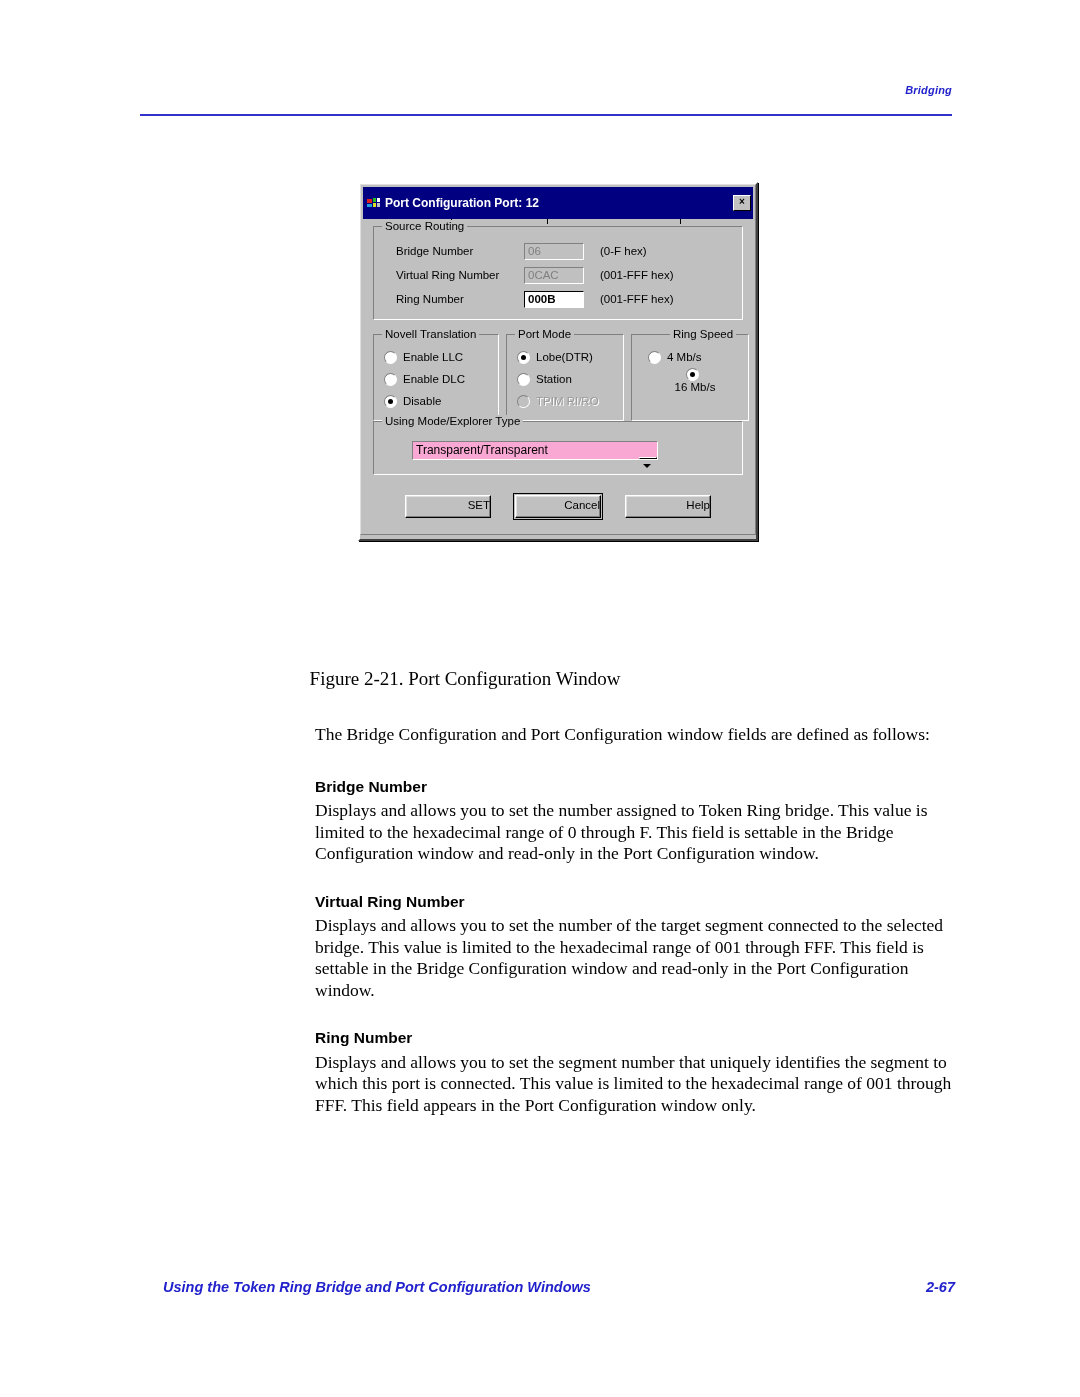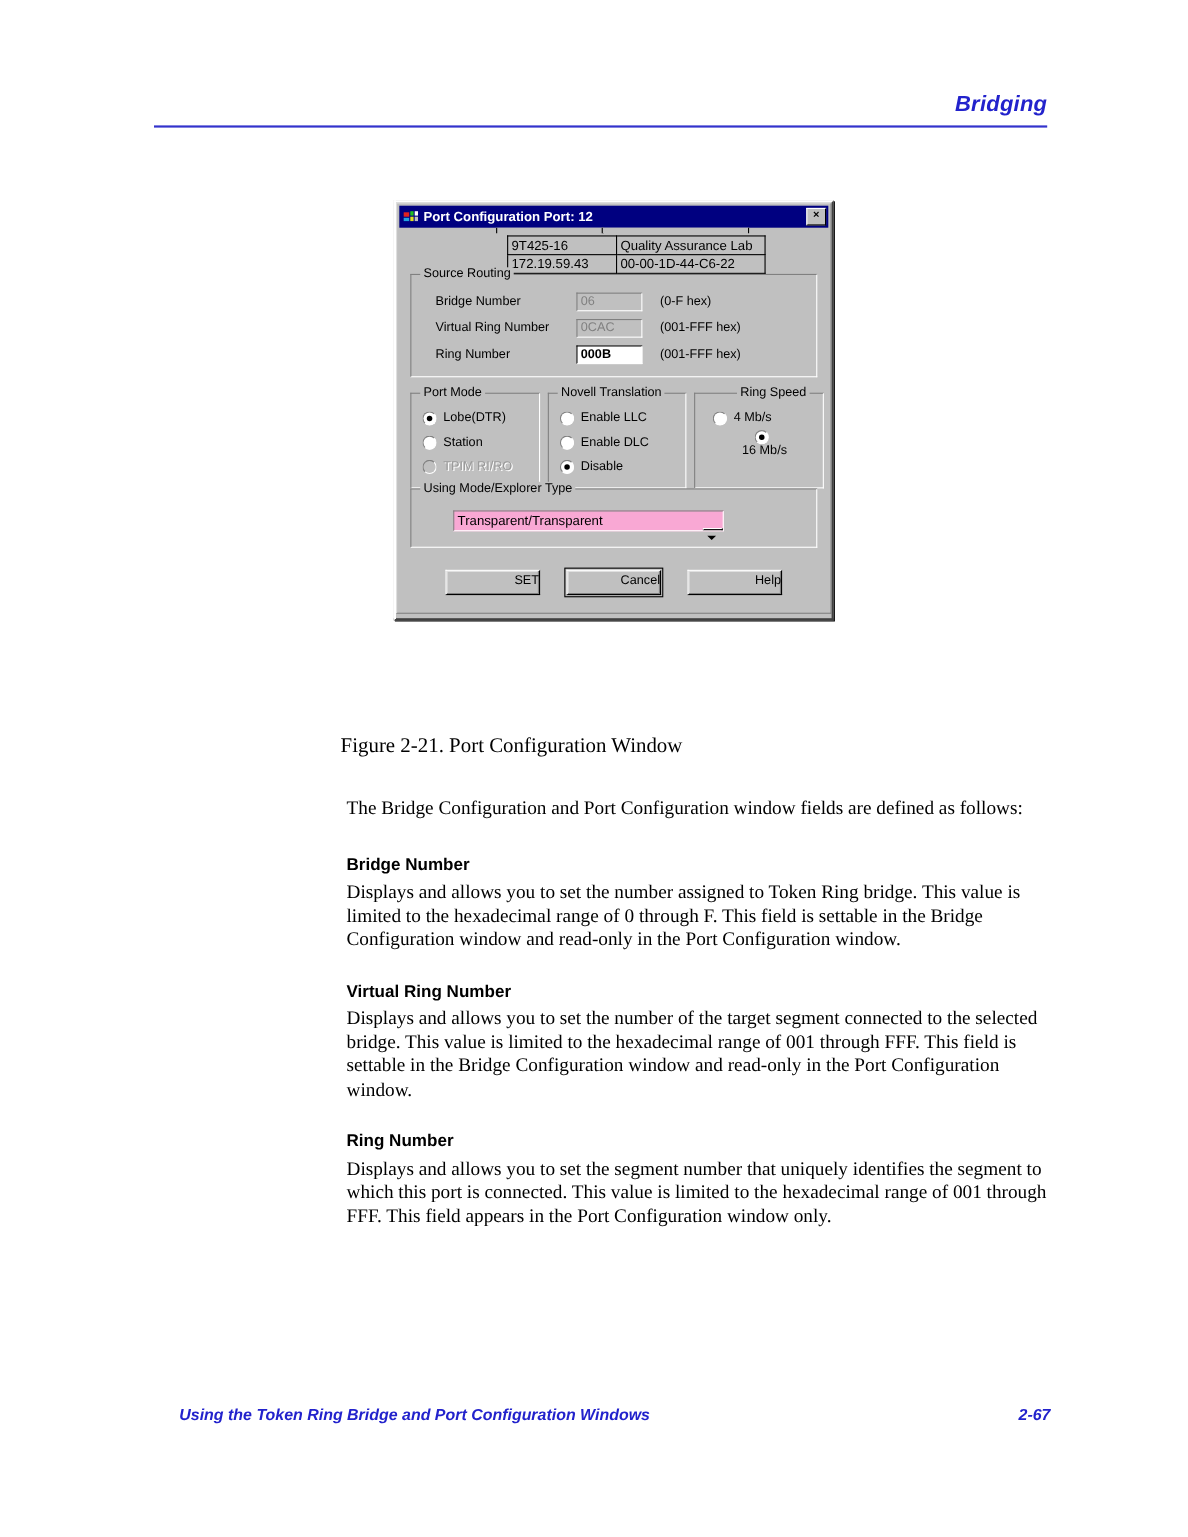--- a/index.html
+++ b/index.html
@@ -25,21 +25,21 @@
     width: 812px;
     height: 38px;
   }
   .page-header .hdr-text {
     position: absolute;
     right: 0;
     top: 0;
     font-family: "Liberation Sans", sans-serif;
     font-style: italic;
     font-weight: bold;
-    font-size: 20px;
+    font-size: 11px;
     color: #2222cc;
     letter-spacing: .2px;
   }
   .page-header .hdr-rule {
     position: absolute;
     left: 0;
     right: 0;
     top: 30px;
     height: 2px;
     background: #3333cc;
@@ -69,21 +69,21 @@
   }
   .dlg-inner {
     border-top: 1px solid #dfdfdf;
     border-left: 1px solid #dfdfdf;
     border-right: 1px solid #808080;
     border-bottom: 1px solid #808080;
     padding: 2px;
   }
 
   .titlebar {
-    height: 20px;
+    height: 32px;
     background: #000080;
     display: flex;
     align-items: center;
     padding: 0 2px 0 3px;
     margin-bottom: 0;
   }
   .tb-icon {
     width: 15px;
     height: 14px;
     margin-right: 4px;
@@ -409,32 +409,20 @@
         <span class="tb-close">×</span>
       </div>
 
       <div class="clipped-row">
         <span class="cell-ghost" style="left:82px;width:96px;"></span>
         <span class="cell-ghost" style="left:178px;width:132px;"></span>
       </div>
 
       <div class="body-pad">
 
-        <table class="info-table">
-          <tbody>
-              <tr>
-            <td class="c1">9T425-16</td>
-            <td class="c2">Quality Assurance Lab</td>
-          </tr>
-          <tr>
-            <td class="c1">172.19.59.43</td>
-            <td class="c2">00-00-1D-44-C6-22</td>
-          </tr>
-        </tbody>
-          </table>
 
         <div class="group">
           <span class="glabel">Source Routing</span>
 
           <div class="sr-row">
             <span class="sr-label">Bridge Number</span>
             <span class="sr-field">06</span>
             <span class="sr-hint">(0-F hex)</span>
           </div>
 
@@ -445,53 +433,53 @@
           </div>
 
           <div class="sr-row">
             <span class="sr-label">Ring Number</span>
             <span class="sr-field editable">000B</span>
             <span class="sr-hint">(001-FFF hex)</span>
           </div>
         </div>
 
         <div class="triple">
+
+          <div class="group g-novell">
+            <span class="glabel">Novell Translation</span>
+            <div class="radio-row">
+              <span class="radio"></span>
+              <span class="radio-label">Enable LLC</span>
+            </div>
+            <div class="radio-row">
+              <span class="radio"></span>
+              <span class="radio-label">Enable DLC</span>
+            </div>
+            <div class="radio-row">
+              <span class="radio on"></span>
+              <span class="radio-label">Disable</span>
+            </div>
+          </div>
 
           <div class="group g-portmode">
             <span class="glabel">Port Mode</span>
             <div class="radio-row">
               <span class="radio on"></span>
               <span class="radio-label">Lobe(DTR)</span>
             </div>
             <div class="radio-row">
               <span class="radio"></span>
               <span class="radio-label">Station</span>
             </div>
             <div class="radio-row disabled">
               <span class="radio disabled"></span>
               <span class="radio-label">TPIM RI/RO</span>
             </div>
           </div>
 
-          <div class="group g-novell">
-            <span class="glabel">Novell Translation</span>
-            <div class="radio-row">
-              <span class="radio"></span>
-              <span class="radio-label">Enable LLC</span>
-            </div>
-            <div class="radio-row">
-              <span class="radio"></span>
-              <span class="radio-label">Enable DLC</span>
-            </div>
-            <div class="radio-row">
-              <span class="radio on"></span>
-              <span class="radio-label">Disable</span>
-            </div>
-          </div>
-
           <div class="group g-ringspd">
             <span class="glabel" style="left:16px;margin-left:22px;">Ring Speed</span>
             <div class="radio-row" style="padding-left:10px;">
               <span class="radio"></span>
               <span class="radio-label">4 Mb/s</span>
             </div>
             <div class="radio-row" style="padding-left:10px;flex-direction:column;">
               <span class="radio on"></span>
               <span class="radio-label">16 Mb/s</span>
             </div>

